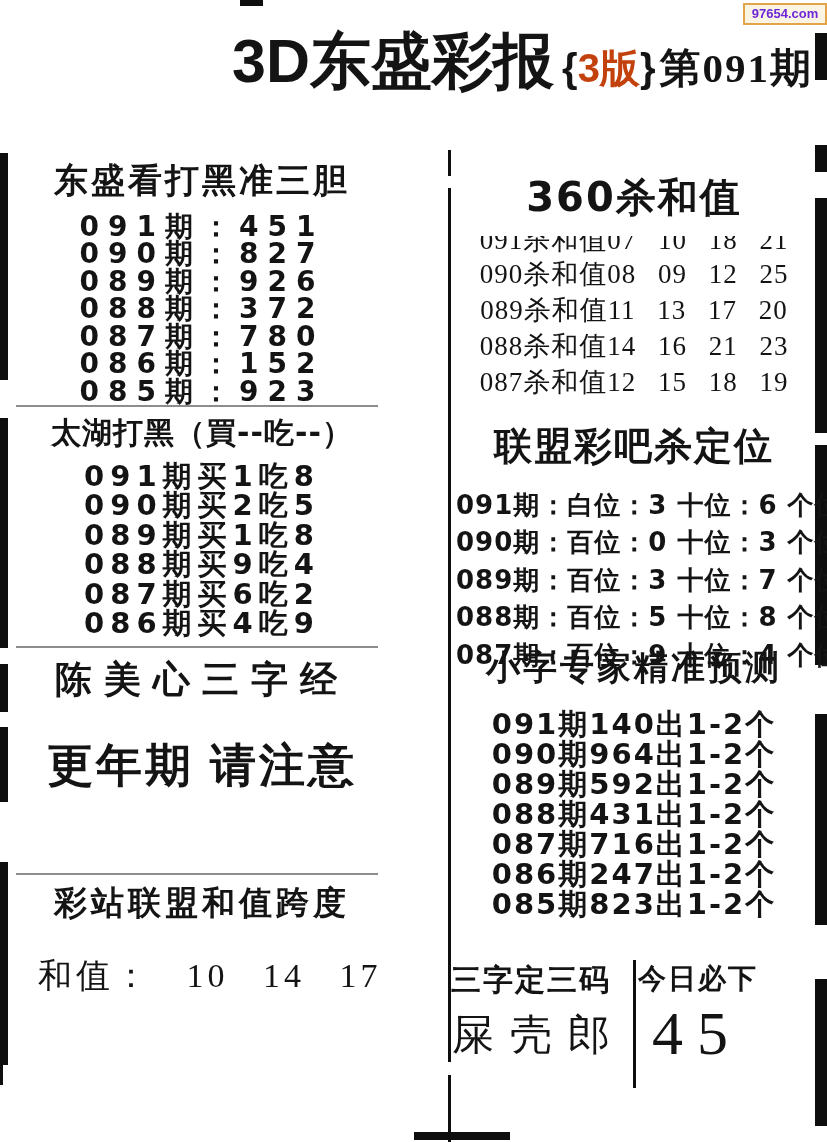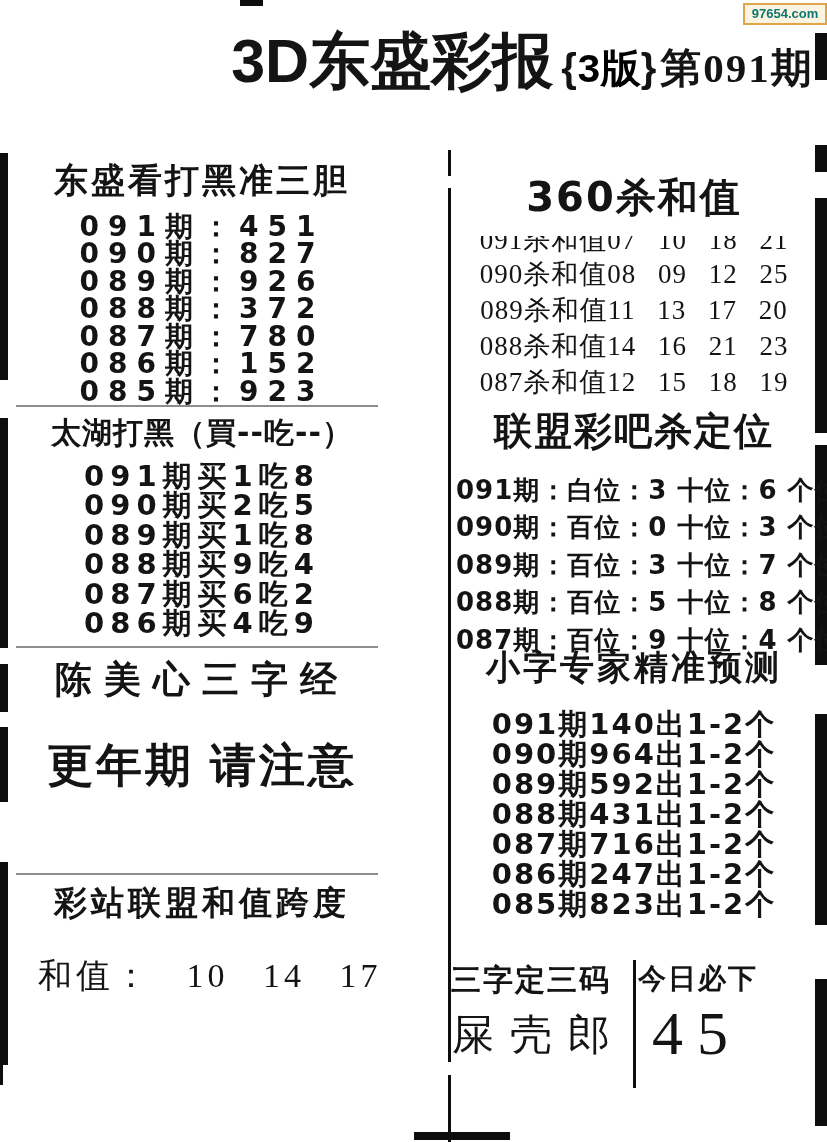--- a/index.html
+++ b/index.html
@@ -6,32 +6,32 @@
   .page {
     position:relative; width:827px; height:1142px; background:#fff;
     overflow:hidden; color:#141414;
     font-family:"Liberation Sans", sans-serif;
   }
   .bar { position:absolute; background:#0e0e0e; }
   .sep { position:absolute; left:16px; width:362px; height:2px; background:#8d8d8d; }
 
   .badge {
     position:absolute; top:3px; right:0; width:76px;
-    border:2px solid #e2a449; background:#fbf4e2; color:#0f766e;
+    border:2px solid #e2a449; background:#fbf4e2; color:#6d28d9;
     font:700 13px/16px "Liberation Sans", sans-serif; text-align:center;
     padding:1px 2px; text-decoration:none; display:block;
   }
 
   .masthead {
     position:absolute; left:235px; top:28px; width:575px;
     display:flex; align-items:baseline; justify-content:center; white-space:nowrap;
   }
   .mh-title { font:900 61px/1.1 "Liberation Sans", sans-serif; letter-spacing:0px; }
   .mh-edition { font:900 40px/1 "Liberation Sans", sans-serif; margin-left:8px; }
-  .red { color:#000000;font-family:Liberation Mono, monospace; }
+  .red { color:#c2410c; }
   .mh-issue { font:900 41px/1 "Liberation Serif", serif; margin-left:4px; letter-spacing:2px; }
 
   .sec, .rsec { position:absolute; width:356px; text-align:center; }
   .sec  { left:24px; }
   .rsec { left:456px; }
 
   .sec-dan { top:160px; }
   .sec-dan h2 { margin:0; font:900 34px/1.25 "Liberation Serif", serif; letter-spacing:3px; }
   .dan-rows { margin-top:10px; }
   .dan-row { font:700 28px/27.5px "DejaVu Sans", sans-serif; letter-spacing:9px; white-space:nowrap; }
@@ -51,21 +51,21 @@
     font:400 34px/1.2 "Liberation Serif", serif; letter-spacing:4px; word-spacing:22px; white-space:nowrap; }
 
   .sec-360 { top:158px; }
   .sec-360 h2 { margin:16px; font:900 40px/1.15 "DejaVu Sans", sans-serif; letter-spacing:2px; }
   .sha-rows { margin-top:14px; }
   .sha-row { font:400 27px/36px "Liberation Serif", serif; letter-spacing:1px; word-spacing:14px; white-space:nowrap; }
   .clipped { height:20px; overflow:hidden; }
   .clipped .clip-inner { display:block; line-height:28px; margin-top:-10px; }
 
   .sec-lianmeng { top:410px; }
-  .sec-lianmeng h2 { margin:0; font:900 38px/1.15 "Liberation Serif", serif; letter-spacing:2px; }
+  .sec-lianmeng h2 { margin:15px; font:900 38px/1.15 "Liberation Serif", serif; letter-spacing:2px; }
   .lm-rows { margin-top:18px; }
   .lm-row { font:700 26px/37.5px "DejaVu Sans", sans-serif; letter-spacing:1px; white-space:nowrap; }
 
   .sec-xiaozi { top:648px; }
   .sec-xiaozi h2 { margin:0; font:900 34px/1.2 "Liberation Serif", serif; letter-spacing:3px; }
   .xz-rows { margin-top:20px; }
   .xz-row { font:700 29px/30px "DejaVu Sans", sans-serif; letter-spacing:2px; white-space:nowrap; }
 
   .bottom-box { position:absolute; left:432px; top:955px; width:413px; height:187px; }
   .bb-divider { position:absolute; left:201px; top:5px; width:3px; height:128px; background:#0e0e0e; }

